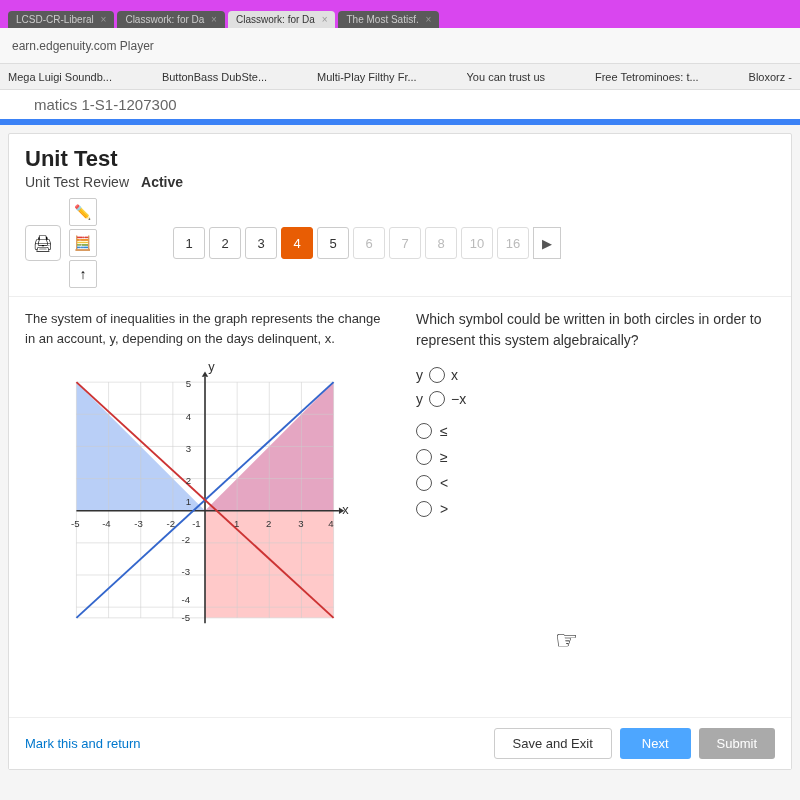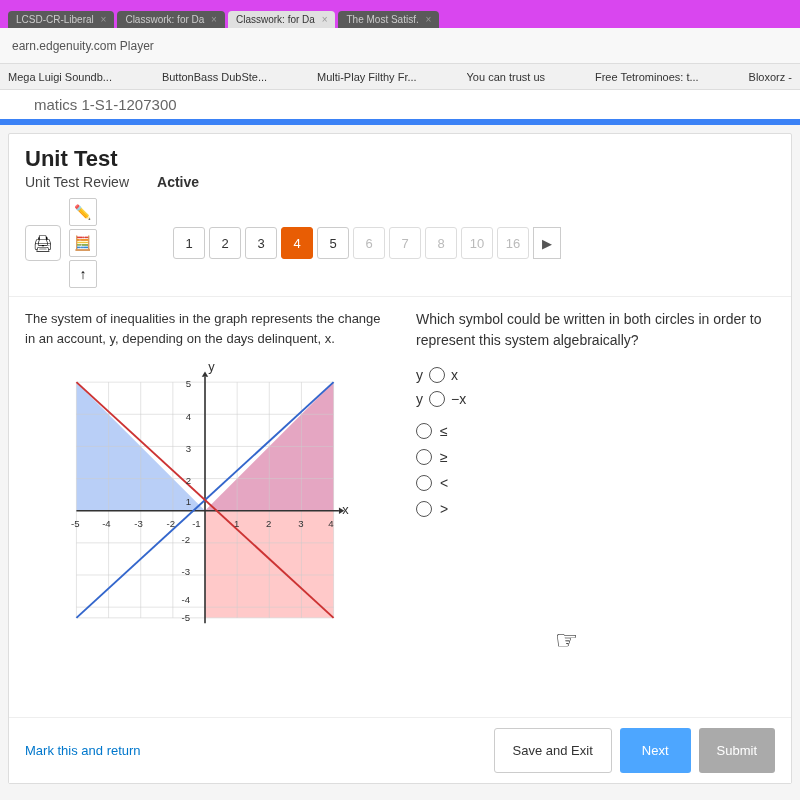--- a/index.html
+++ b/index.html
@@ -90,21 +90,21 @@
       padding: 12px 16px 0 16px;
     }
     .unit-title {
       font-size: 22px;
       font-weight: bold;
       color: #222;
     }
     .unit-subtitle-row {
       display: flex;
       align-items: center;
-      gap: 28px;
+      gap: 12px;
       margin-top: 2px;
     }
     .unit-subtitle {
       font-size: 14px;
       color: #444;
     }
     .active-badge {
       font-size: 14px;
       font-weight: bold;
       color: #333;
@@ -283,21 +283,21 @@
       cursor: pointer;
     }
     .bottom-buttons {
       display: flex;
       gap: 8px;
     }
     .btn-save {
       background: #fff;
       border: 1px solid #ccc;
       color: #333;
-      padding: 14px 18px;
+      padding: 0 18px;
       font-size: 13px;
       border-radius: 3px;
       cursor: pointer;
     }
     .btn-next {
       background: #4da6ff;
       border: none;
       color: #fff;
       padding: 8px 22px;
       font-size: 13px;

